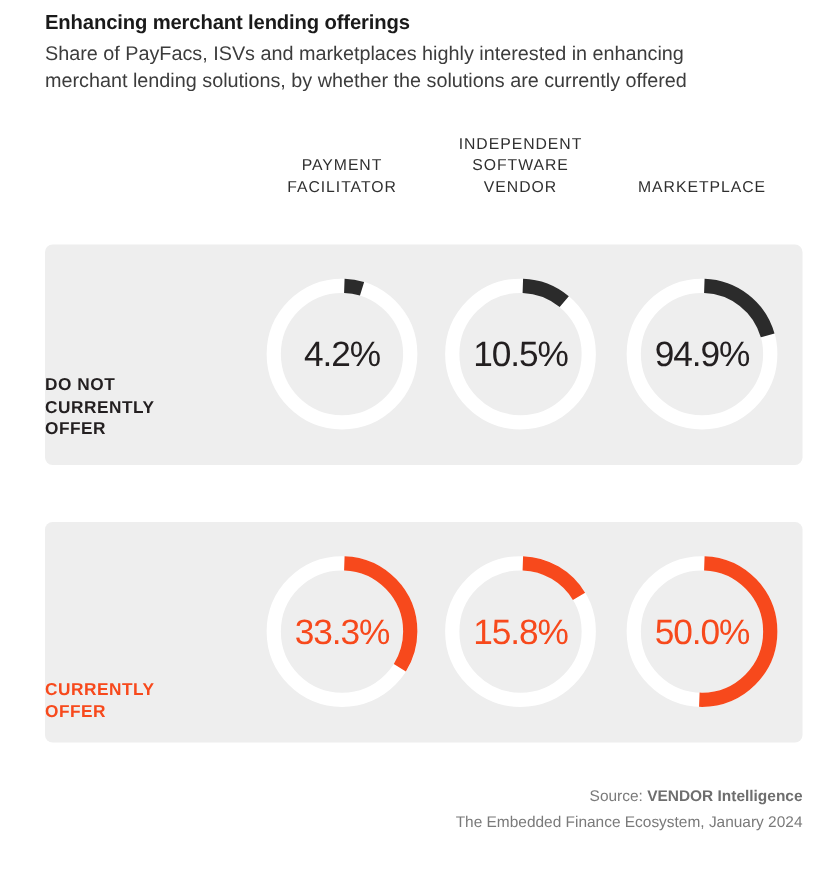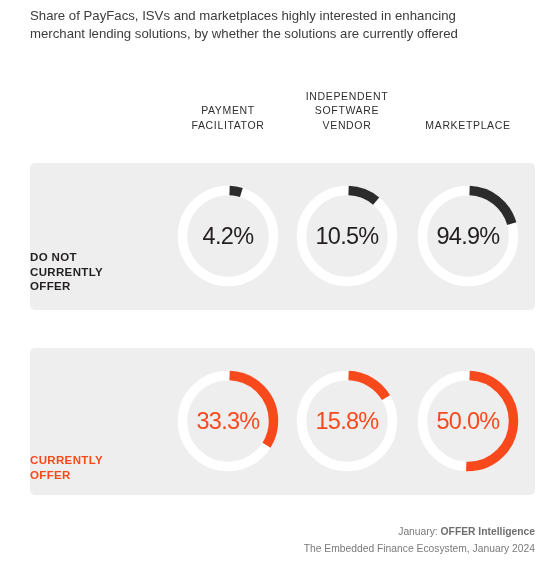--- a/index.html
+++ b/index.html
@@ -132,20 +132,21 @@
   .footer .src-bold {
     font-weight: bold;
     color: #6e6e6e;
   }
   .footer div { white-space: nowrap; }
 </style>
 </head>
 <body>
 
 <div class="header">
+  <div class="title">Enhancing merchant lending offerings</div>
   <div class="subtitle">Share of PayFacs, ISVs and marketplaces highly interested in enhancing merchant lending solutions, by whether the solutions are currently offered</div>
 </div>
 
 <div class="col-headers">
   <div class="col-head" id="col-head-0" style="left: 228px;">PAYMENT<br>FACILITATOR</div>
   <div class="col-head" id="col-head-1" style="left: 347px;">INDEPENDENT<br>SOFTWARE<br>VENDOR</div>
   <div class="col-head" id="col-head-2" style="left: 468px;">MARKETPLACE</div>
 </div>
 
 <div class="panel" id="panel-do-not"></div>
@@ -193,15 +194,15 @@
     <div class="donut orange" style="left: 416px; top: 369px;">
       <svg viewBox="0 0 104 104">
         <circle cx="52" cy="52" r="45.5" fill="none" stroke="#ffffff" stroke-width="9.5"></circle>
         <circle cx="52" cy="52" r="45.5" fill="none" stroke="#f7491c" stroke-width="9.5" stroke-linecap="butt" stroke-dasharray="142.94246573833559 142.94246573833559" stroke-dashoffset="-1.6" transform="rotate(-90 52 52)"></circle>
       </svg>
       <div class="value">50.0%</div>
     </div>
   </div>
 
 <div class="footer">
-  <div><span>January: </span><span class="src-bold">OFFER Intelligence</span></div>
+  <div><span>Source: </span><span class="src-bold">VENDOR Intelligence</span></div>
   <div>The Embedded Finance Ecosystem, January 2024</div>
 </div>
 
 </body></html>

